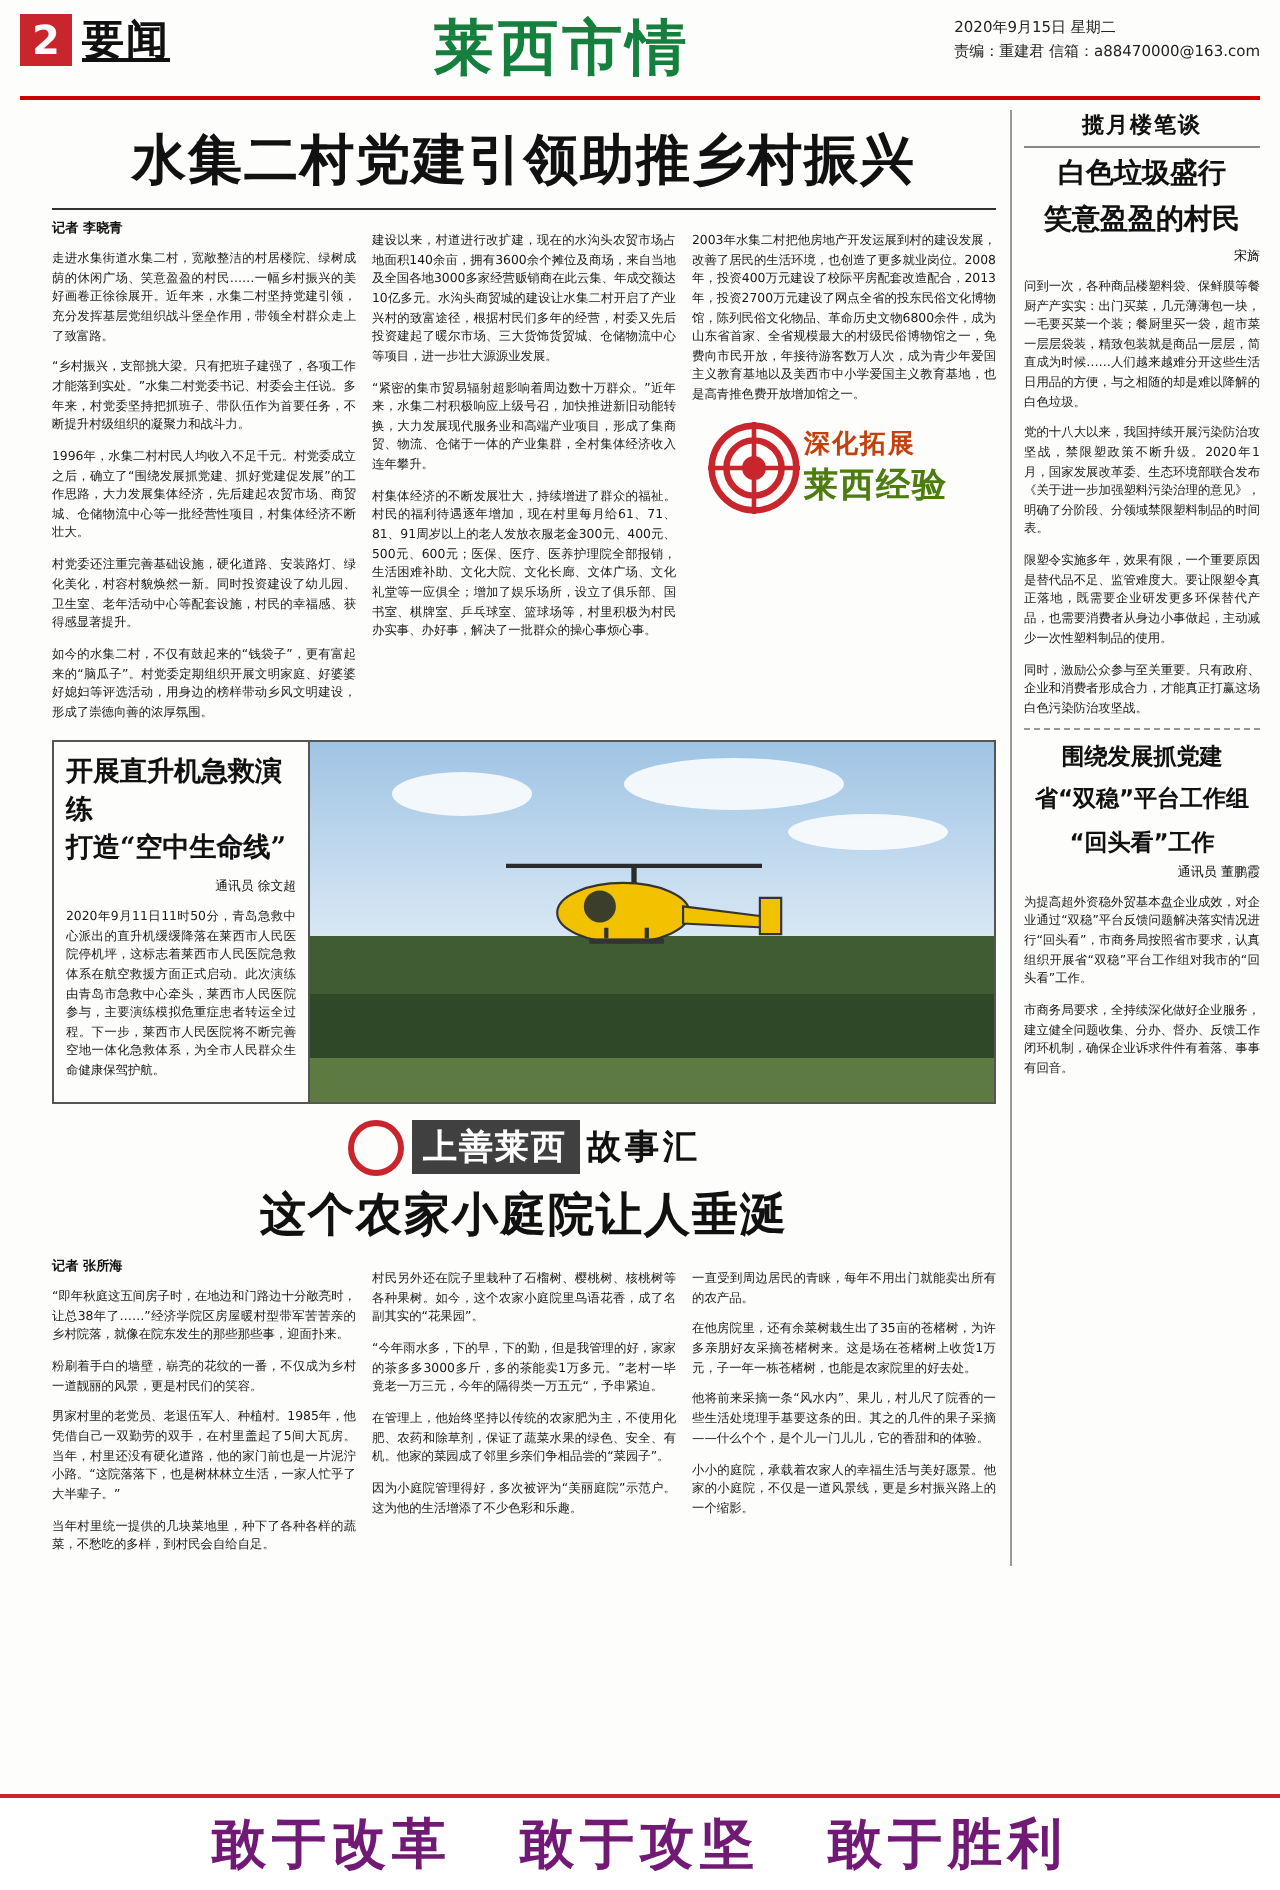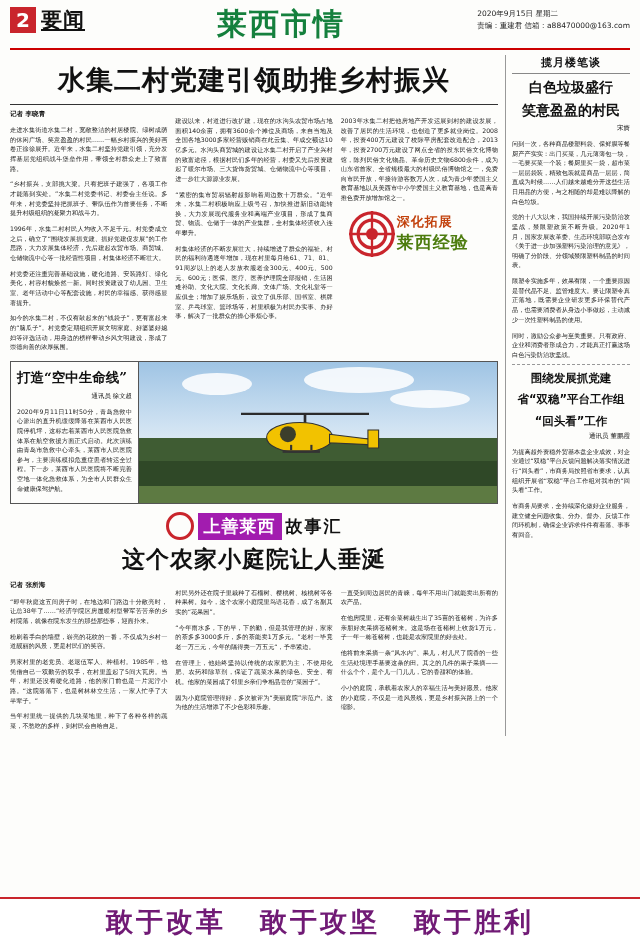--- a/index.html
+++ b/index.html
@@ -57,21 +57,21 @@
   .photo{flex:1;position:relative;overflow:hidden;background:linear-gradient(#9fc4e4,#cfe2f2 45%,#dfeaf3 60%,#8fae7e 62%,#4f6f3f 100%);}
 
   
   .cloud{position:absolute;background:rgba(255,255,255,.85);border-radius:50%;}
   .treeline{position:absolute;left:0;right:0;bottom:0;height:46%;background:#3f5c33;}
   .treeline2{position:absolute;left:0;right:0;bottom:0;height:30%;background:#2f4827;}
   .field{position:absolute;left:0;right:0;bottom:0;height:12%;background:#5d7a42;}
 
   
   .story-banner{display:flex;align-items:center;justify-content:center;gap:4px;margin:8px 0 2px 0;}
-  .sb-red{background:#a21caf;color:#fff;font-size:17px;font-weight:bold;padding:2px 6px;letter-spacing:1px;}
+  .sb-red{background:#404040;color:#fff;font-size:17px;font-weight:bold;padding:2px 6px;letter-spacing:1px;}
   .sb-black{font-size:17px;font-weight:bold;letter-spacing:2px;}
   .sb-ring{width:22px;height:22px;border:3px solid #c9252c;border-radius:50%;display:inline-block;}
 
   .headline-2{text-align:center;font-size:23px;font-weight:bold;font-family:"DejaVu Serif","Liberation Serif",serif;margin:4px 0 6px 0;letter-spacing:1px;}
 
   
   .slogan{position:absolute;left:0;right:0;bottom:0;height:46px;border-top:2px solid #c9252c;display:flex;align-items:center;justify-content:center;gap:34px;background:#fff;}
   .slogan span{color:#701a75;font-size:27px;font-weight:bold;letter-spacing:3px;font-family:"DejaVu Serif","Liberation Serif",serif;}
 
   .blk{margin-bottom:5px;}
@@ -90,21 +90,21 @@
     </div>
     <div class="mh-title">莱西市情</div>
     <div class="mh-right">
       <div class="line1">2020年9月15日  星期二</div>
       <div>责编：重建君  信箱：a88470000@163.com</div>
     </div>
   </div>
 
   <div style="display:flex;gap:7px;margin-top:5px;">
 
-    <div style="flex:1;min-width:0;">
+    <div style="flex:1;min-width:0;margin-left:16px;">
 
       <div class="headline-main">水集二村党建引领助推乡村振兴</div>
       <div class="rule-thin"></div>
 
       <div class="cols">
         <div class="col">
           <div class="byline">记者 李晓青</div>
           <p class="tiny blk">走进水集街道水集二村，宽敞整洁的村居楼院、绿树成荫的休闲广场、笑意盈盈的村民……一幅乡村振兴的美好画卷正徐徐展开。近年来，水集二村坚持党建引领，充分发挥基层党组织战斗堡垒作用，带领全村群众走上了致富路。</p>
           <p class="tiny blk">“乡村振兴，支部挑大梁。只有把班子建强了，各项工作才能落到实处。”水集二村党委书记、村委会主任说。多年来，村党委坚持把抓班子、带队伍作为首要任务，不断提升村级组织的凝聚力和战斗力。</p>
           <p class="tiny blk">1996年，水集二村村民人均收入不足千元。村党委成立之后，确立了“围绕发展抓党建、抓好党建促发展”的工作思路，大力发展集体经济，先后建起农贸市场、商贸城、仓储物流中心等一批经营性项目，村集体经济不断壮大。</p>
@@ -128,20 +128,21 @@
               <line x1="0" y1="50" x2="100" y2="50" stroke="#c9252c" stroke-width="5"></line>
             </svg>
             <div class="btxt1">深化拓展</div>
             <div class="btxt2">莱西经验</div>
           </div>
         </div>
       </div>
 
       <div class="photo-wrap">
         <div class="photo-cap">
+          <div class="t1">开展直升机急救演练</div>
           <div class="t1">打造“空中生命线”</div>
           <div class="who">通讯员 徐文超</div>
           <p class="tiny">2020年9月11日11时50分，青岛急救中心派出的直升机缓缓降落在莱西市人民医院停机坪，这标志着莱西市人民医院急救体系在航空救援方面正式启动。此次演练由青岛市急救中心牵头，莱西市人民医院参与，主要演练模拟危重症患者转运全过程。下一步，莱西市人民医院将不断完善空地一体化急救体系，为全市人民群众生命健康保驾护航。</p>
         </div>
         <div class="photo">
           <div class="cloud" style="left:12%;top:8%;width:70px;height:22px;"></div>
           <div class="cloud" style="left:46%;top:4%;width:110px;height:26px;"></div>
           <div class="cloud" style="left:70%;top:20%;width:80px;height:18px;"></div>
           <div class="treeline"></div>
           <div class="treeline2"></div>

